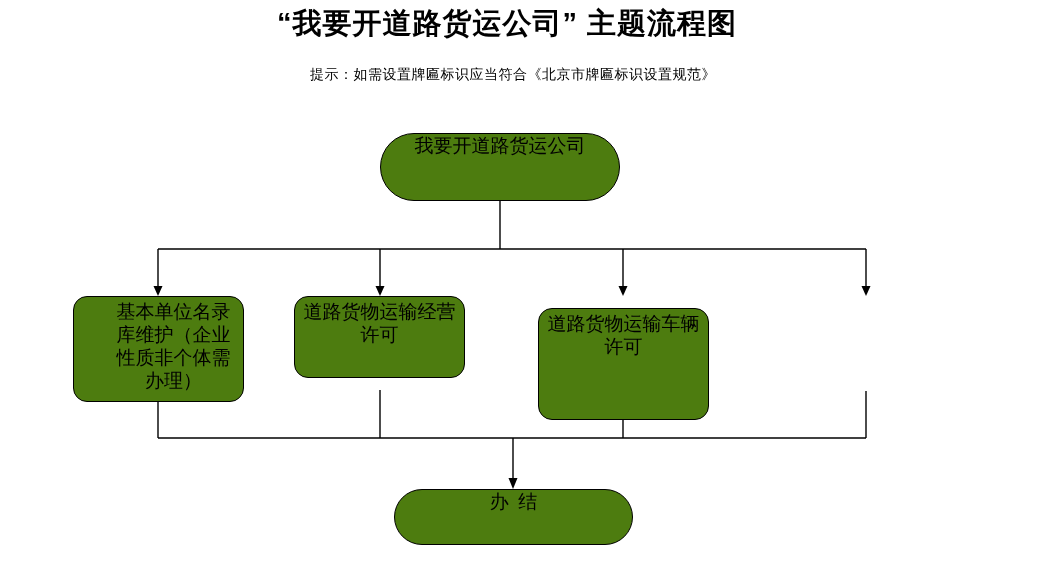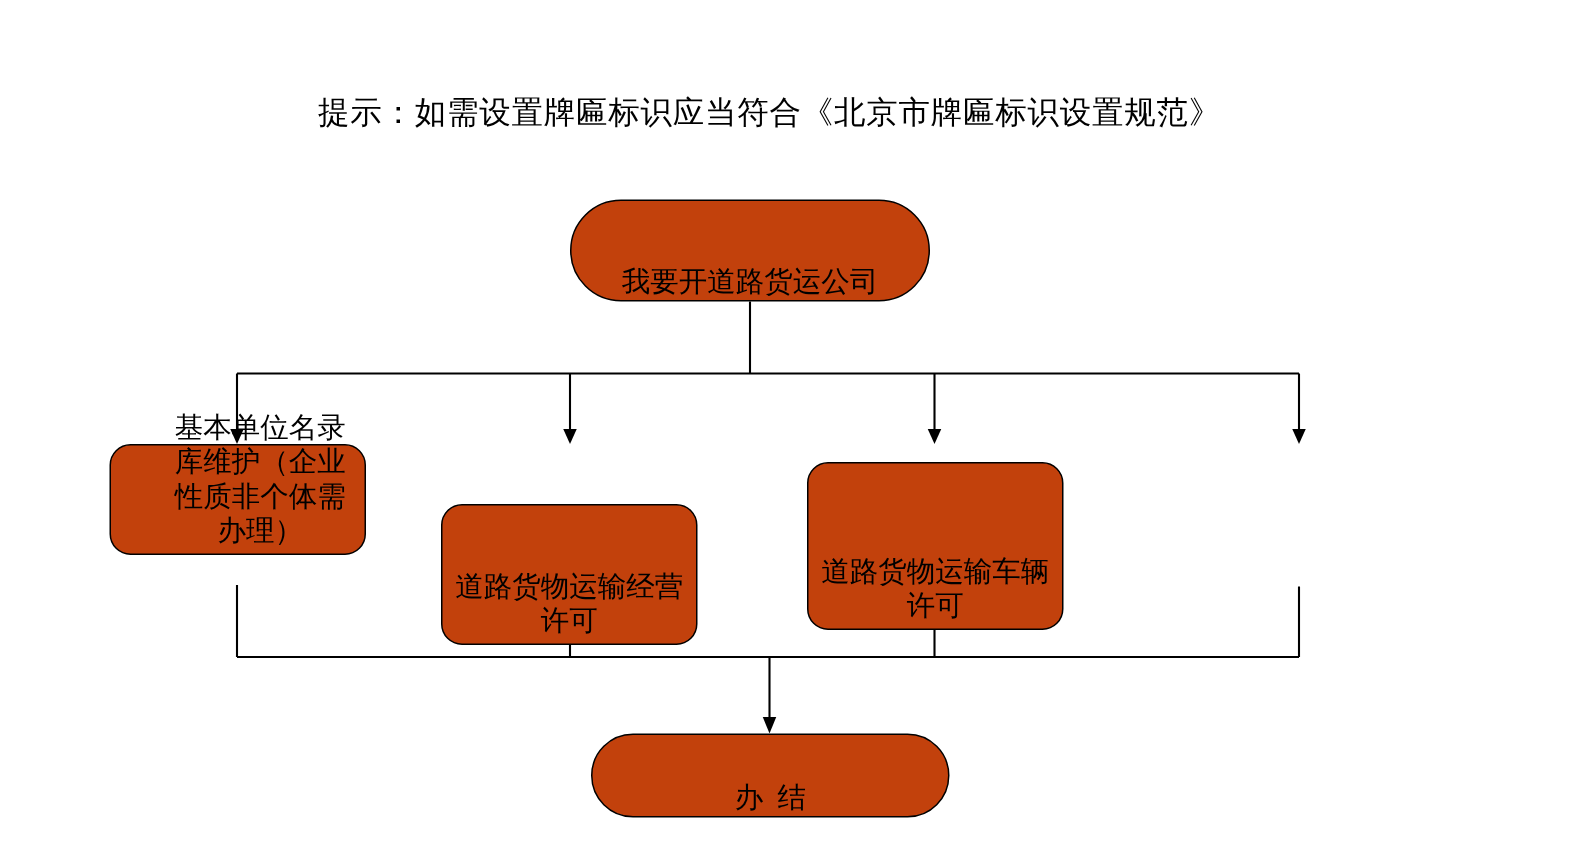--- a/index.html
+++ b/index.html
@@ -23,62 +23,63 @@
     font-size: 29px;
     line-height: 34px;
     letter-spacing: 1px;
   }
   .subtitle {
     position: absolute;
     left: 0;
     top: 62px;
     width: 1026px;
     text-align: center;
-    font-size: 21px;
+    font-size: 14px;
     line-height: 26px;
     letter-spacing: 0.5px;
   }
   .edges {
     position: absolute;
     left: 0;
     top: 0;
     pointer-events: none;
   }
   .node {
     position: absolute;
     box-sizing: border-box;
-    background: #c2410c;
+    background: #4d7c0f;
     border: 1.4px solid #000000;
     display: flex;
-    align-items: flex-end;
+    align-items: flex-start;
     justify-content: center;
     text-align: center;
     font-size: 19px;
     line-height: 23px;
   }
   .terminal {
     border-radius: 36px;
     white-space: pre;
   }
   .process {
     border-radius: 14px;
     padding: 3px 6px;
   }
   .start-node { left: 380px; top: 133px; width: 240px; height: 68px; border-radius: 34px; }
   .end-node   { left: 394px; top: 489px; width: 239px; height: 56px; }
-  .box-1 { left: 73px;  top: 296px; width: 171px; height: 74px; padding-left: 36px; }
-  .box-2 { left: 294px; top: 296px; width: 171px; height: 94px; margin-top: 40px; }
+  .box-1 { left: 73px;  top: 296px; width: 171px; height: 106px; padding-left: 36px; }
+  .box-2 { left: 294px; top: 296px; width: 171px; height: 82px; }
   .box-3 { left: 538px; top: 296px; width: 171px; height: 112px; margin-top: 12px; }
   .box-4 { left: 780px; top: 295px; width: 171px; height: 96px; }
 </style>
 </head>
 <body>
 
 <div class="canvas">
 
+  <div class="title">“我要开道路货运公司” 主题流程图</div>
   <div class="subtitle">提示：如需设置牌匾标识应当符合《北京市牌匾标识设置规范》</div>
 
   <svg class="edges" width="1049" height="569" viewBox="0 0 1049 569" aria-hidden="true">
 
     <path d="M500,201 L500,249" stroke="#000" stroke-width="1.4" fill="none"></path>
 
     <path d="M158,249 L866,249" stroke="#000" stroke-width="1.4" fill="none"></path>
 
     <path d="M158,249 L158,287" stroke="#000" stroke-width="1.4" fill="none"></path>
     <path d="M380,249 L380,287" stroke="#000" stroke-width="1.4" fill="none"></path>

